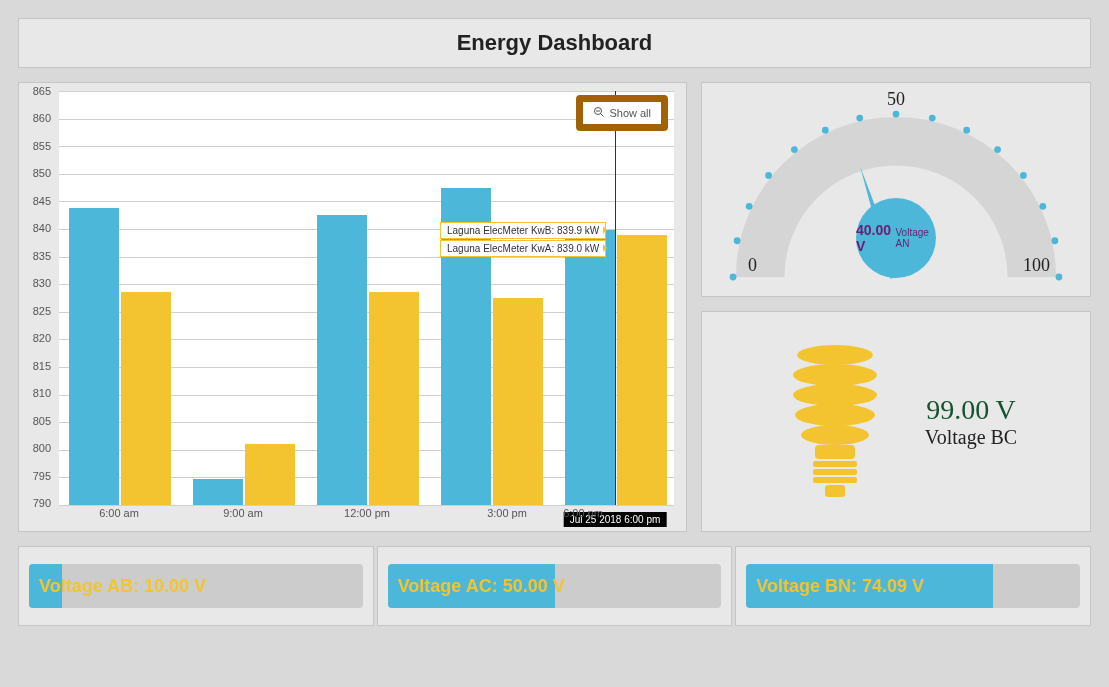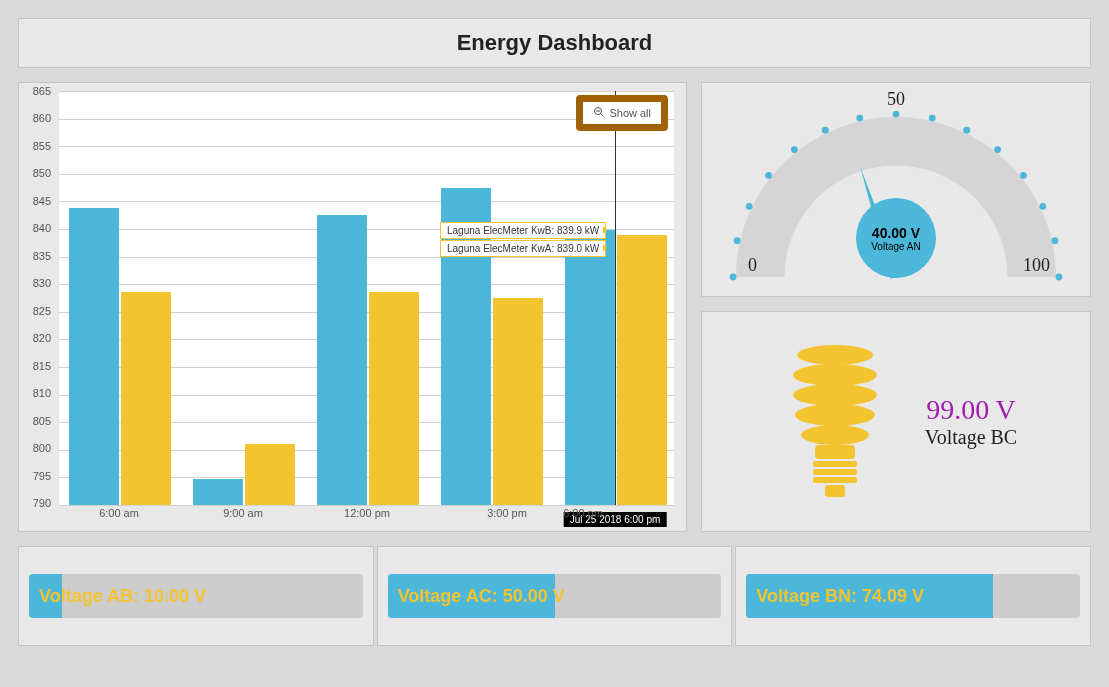--- a/index.html
+++ b/index.html
@@ -101,32 +101,32 @@
   .right-col{
     width:390px;display:flex;flex-direction:column;gap:14px;
   }
   .gauge-panel,.bulb-panel{
     background:var(--panel);border:1px solid var(--panel-border);
     flex:1;position:relative;display:flex;align-items:center;justify-content:center;
   }
   .gauge-svg{width:100%;height:100%;}
   .gauge-center{
     position:absolute;left:50%;bottom:18px;transform:translateX(-50%);
-    background:var(--blue);color:#000000;border-radius:50%;
-    width:80px;height:80px;display:flex;flex-direction:column;
+    background:var(--blue);color:#701a75;border-radius:50%;
+    width:80px;height:80px;display:flex;
     align-items:center;justify-content:center;font-size:14px;font-weight:bold;
   }
   .gauge-center .sub{font-size:10px;font-weight:normal;}
   .gauge-label{position:absolute;font-size:18px;font-family:Georgia,serif;color:#222;}
   .bulb-panel{gap:30px;padding:20px;}
   .bulb-text{display:flex;flex-direction:column;align-items:center;}
-  .bulb-val{font-size:28px;font-family:Georgia,serif;color:#a21caf;}
+  .bulb-val{font-size:28px;font-family:Georgia,serif;color:#14532d;}
   .bulb-lab{font-size:20px;font-family:Georgia,serif;color:#222;}
   .bottom-row{
-    display:flex;gap:3px;height:100px;text-align:right;
+    display:flex;gap:3px;height:80px;text-align:right;
   }
   .voltage-card{
     flex:1;background:var(--panel);border:1px solid var(--panel-border);
     display:flex;align-items:center;padding:10px;position:relative;
   }
   .voltage-bar{
     flex:1;height:44px;background:#ccc;border-radius:4px;position:relative;overflow:hidden;
     display:flex;align-items:center;
   }
   .voltage-fill{

